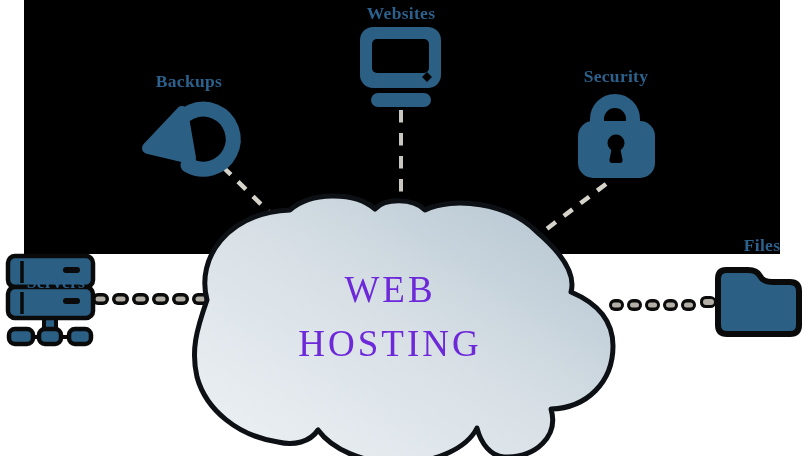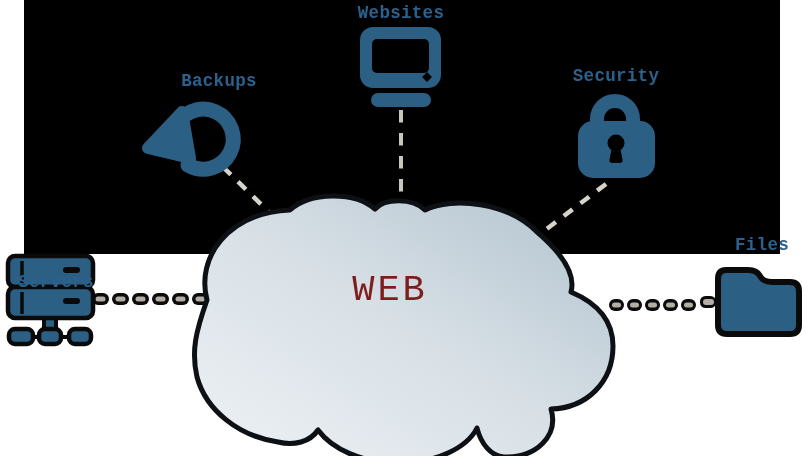--- a/index.html
+++ b/index.html
@@ -1,32 +1,32 @@
 <!DOCTYPE html>
 <html><head>
 <meta charset="utf-8">
 <style>
   html,body { margin:0; padding:0; background:#ffffff; }
   .stage {
     position:relative; width:808px; height:456px; overflow:hidden;
-    background:#ffffff; font-family:Liberation Mono, monospace;
+    background:#ffffff; font-family:Liberation Serif, serif;
   }
   .black-panel {
     position:absolute; left:24px; top:0; width:756px; height:254px;
     background:#000000;
   }
   svg.overlay { position:absolute; left:0; top:0; width:808px; height:469px; }
   .node-label {
     position:absolute; transform:translateX(-50%);
     font-size:17.5px; font-weight:700; letter-spacing:0.3px;
     color:#2b618c; white-space:nowrap;
   }
   .cloud-title {
     position:absolute; left:390px; top:263px; transform:translateX(-50%);
-    text-align:center; color:#7f1d1d; font-size:37px; line-height:54px;
+    text-align:center; color:#6d28d9; font-size:37px; line-height:54px;
     letter-spacing:3px; font-weight:400; white-space:nowrap;
   }
 </style>
 </head>
 <body>
 
 <div class="stage">
 
   <div class="black-panel"></div>
 
@@ -123,22 +123,23 @@
     </g>
 
     <g>
       <path d="M 726 270 H 748 Q 757 270 760 276 Q 763 282 772 282 H 790
                Q 799 282 799 291 V 325 Q 799 334 790 334 H 727
                Q 718 334 718 325 V 279 Q 718 270 726 270 Z" fill="#2b5f84" stroke="#0a0a0a" stroke-width="6" stroke-linejoin="round"></path>
     </g>
   </svg>
 
   <div class="node-label" style="left:401px; top:3px;">Websites</div>
-  <div class="node-label" style="left:189px; top:71px;margin-left:30px;">Backups</div>
+  <div class="node-label" style="left:189px; top:71px;">Backups</div>
   <div class="node-label" style="left:616px; top:66px;">Security</div>
   <div class="node-label" style="left:56px;  top:228px;margin-top:44px;">Servers</div>
   <div class="node-label" style="left:762px; top:235px;">Files</div>
 
   <div class="cloud-title">
     <div>WEB</div>
+    <div>HOSTING</div>
   </div>
 
 </div>
 
 </body></html>

